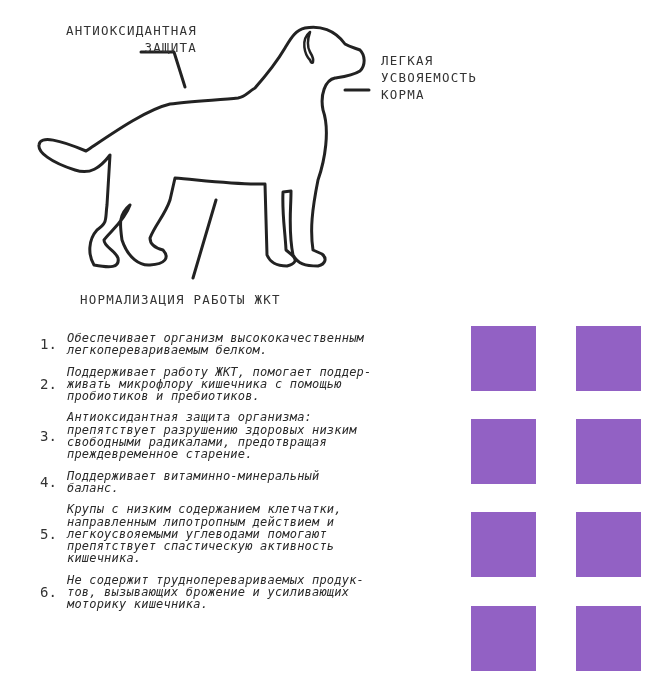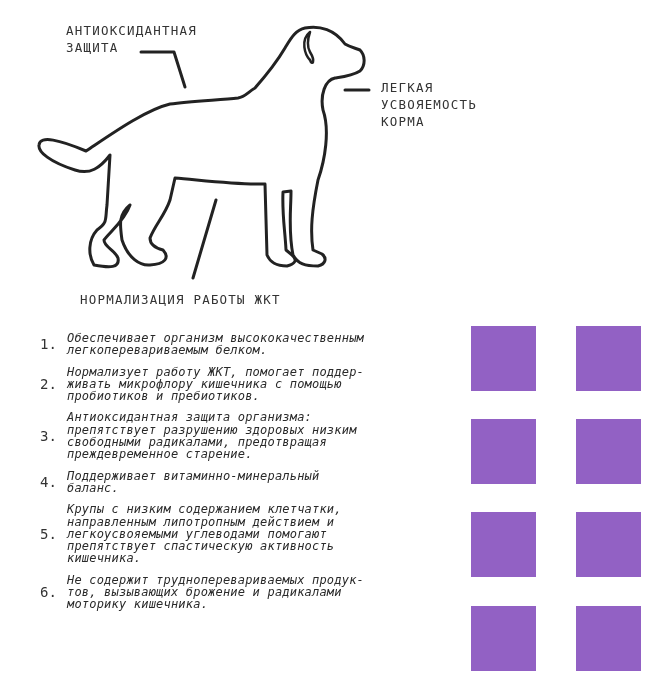--- a/index.html
+++ b/index.html
@@ -1,22 +1,22 @@
 <!DOCTYPE html>
 <html><head>
 <meta charset="utf-8">
 <style>
   html, body { margin:0; padding:0; background:#ffffff; }
   body { width:666px; height:686px; position:relative; overflow:hidden;
          font-family:"DejaVu Sans Mono", "Liberation Mono", monospace; color:#2a2a2a; }
   .illus { position:absolute; left:0; top:0; width:666px; height:320px; }
   .label { position:absolute; font-family:"DejaVu Sans Mono", monospace; font-size:12.5px;
            letter-spacing:1.2px; line-height:17px; color:#333; white-space:pre; }
-  .lbl-anti { left:66px; top:22px; }
-  .lbl-light { left:381px; top:79px; }
+  .lbl-anti { left:66px; top:22px;text-align:right; }
+  .lbl-light { left:381px; top:52px; }
   .lbl-norm { left:80px; top:291px;text-align:right; }
   .list { position:absolute; left:36px; top:332px; width:420px; }
   .item { position:relative; padding-left:31px; margin-bottom:9px; }
   .item .num { position:absolute; left:4px; top:50%; transform:translateY(-50%);
                font-size:14px; color:#333; }
   .item .text { font-size:12px; line-height:12.3px; letter-spacing:0.2px; color:#2a2a2a; white-space:pre-line;font-style:italic; }
   .sq { position:absolute; width:65px; height:65px; background:#9261c4; }
 </style>
 </head>
 <body>
@@ -62,21 +62,21 @@
 <div class="label lbl-norm">НОРМАЛИЗАЦИЯ РАБОТЫ ЖКТ</div>
 
 <div class="list">
   <div class="item">
     <span class="num">1.</span>
     <div class="text">Обеспечивает организм высококачественным
 легкопереваривaемым белком.</div>
   </div>
   <div class="item">
     <span class="num">2.</span>
-    <div class="text">Нормализует работу ЖКТ, помогает поддер-
+    <div class="text">Поддерживает работу ЖКТ, помогает поддер-
 живать микрофлору кишечника с помощью
 пробиотиков и пребиотиков.</div>
   </div>
   <div class="item">
     <span class="num">3.</span>
     <div class="text">Антиоксидантная защита организма:
 препятствует разрушению здоровых низким
 свободными радикалами, предотвращая
 преждевременное старение.</div>
   </div>
@@ -89,21 +89,21 @@
     <span class="num">5.</span>
     <div class="text">Крупы с низким содержанием клетчатки,
 направленным липотропным действием и
 легкоусвояемыми углеводами помогают
 препятствует спастическую активность
 кишечника.</div>
   </div>
   <div class="item">
     <span class="num">6.</span>
     <div class="text">Не содержит трудноперевариваемых продук-
-тов, вызывающих брожение и радикалами
+тов, вызывающих брожение и усиливающих
 моторику кишечника.</div>
   </div>
 </div>
 
 <div class="sq" style="left: 471px; top: 326px; background: rgb(146, 97, 196);"></div>
 <div class="sq" style="left: 576px; top: 326px; background: rgb(146, 97, 196);"></div>
 <div class="sq" style="left: 471px; top: 419px; background: rgb(146, 97, 196);"></div>
 <div class="sq" style="left: 576px; top: 419px; background: rgb(146, 97, 196);"></div>
 <div class="sq" style="left: 471px; top: 512px; background: rgb(146, 97, 196);"></div>
 <div class="sq" style="left: 576px; top: 512px; background: rgb(146, 97, 196);"></div>

